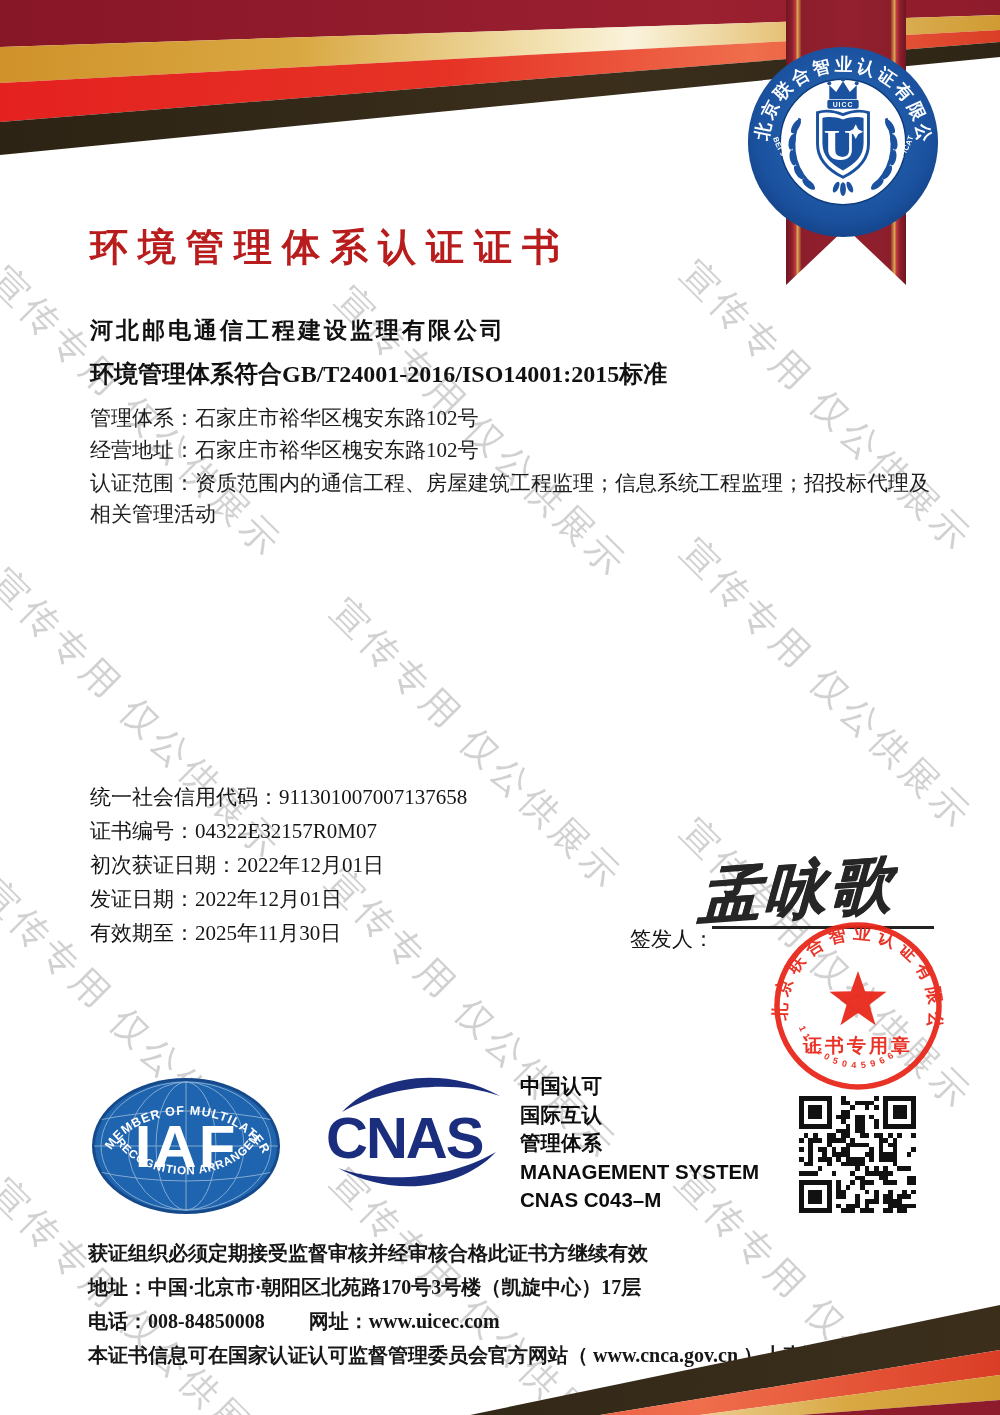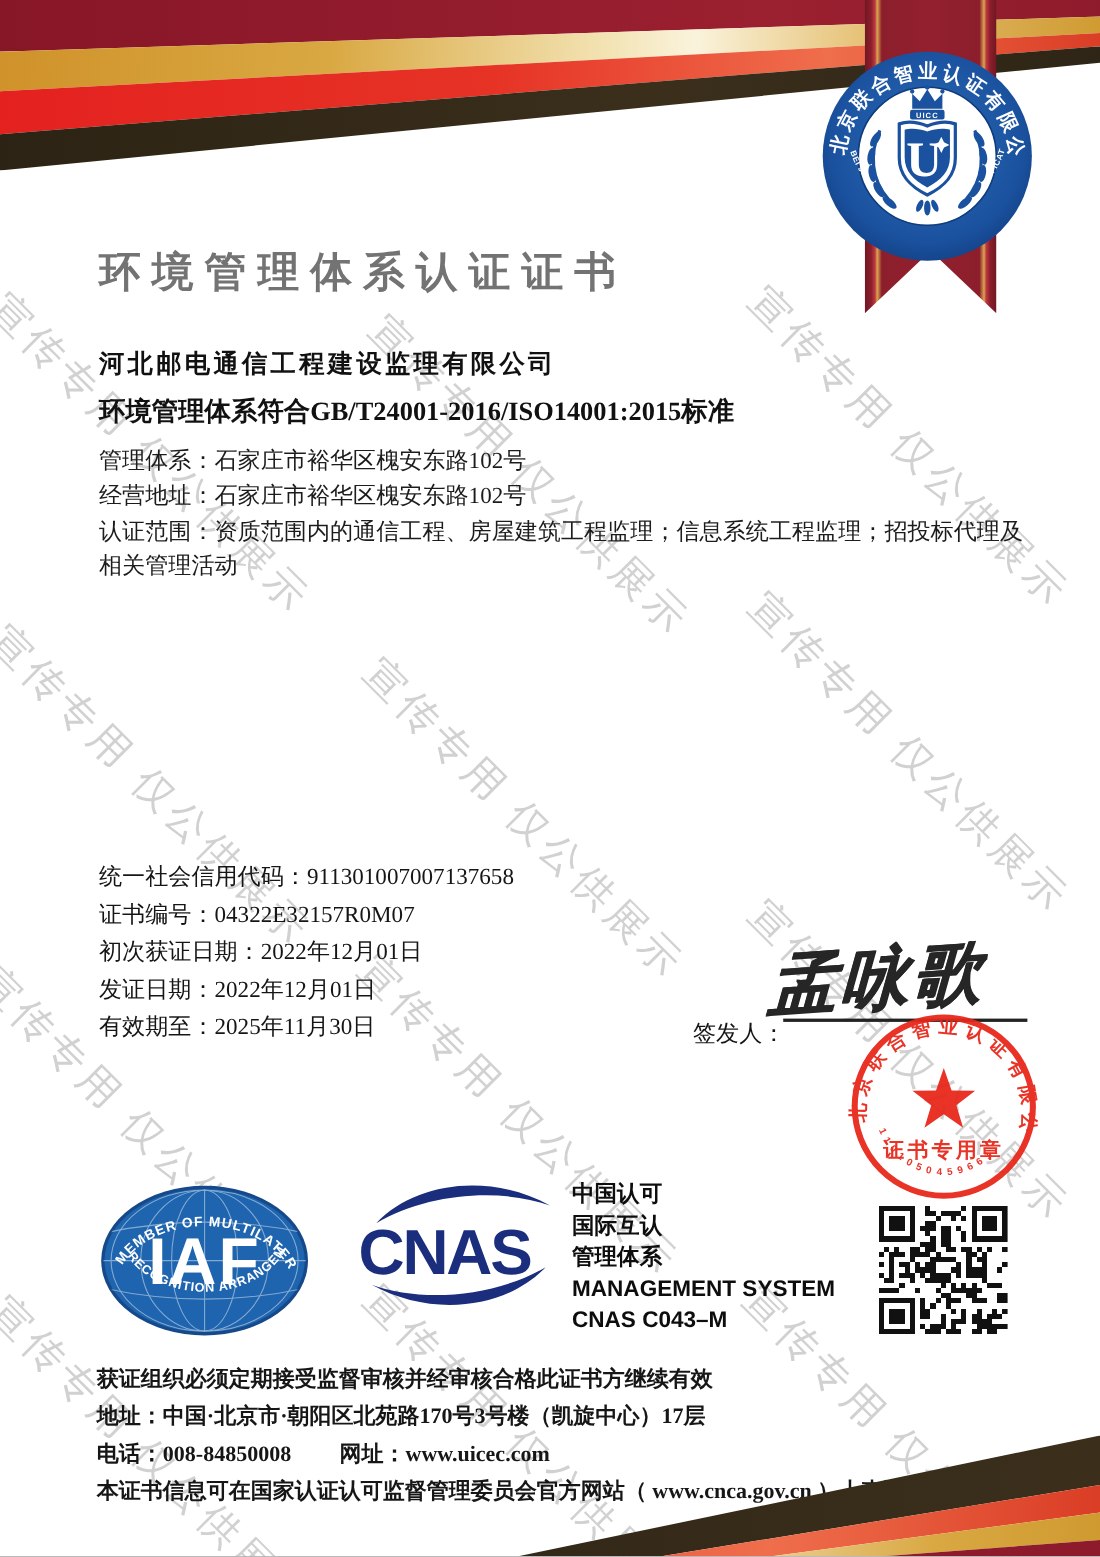--- a/index.html
+++ b/index.html
@@ -6,21 +6,21 @@
   .page{position:relative;width:1000px;height:1415px;background:#ffffff;overflow:hidden;
         font-family:"Liberation Serif","DejaVu Serif",serif;color:#1a1a1a;margin:0 auto;}
   
   .wm-layer{position:absolute;inset:0;z-index:1;pointer-events:none;}
   .wm{position:absolute;white-space:nowrap;font-family:"Liberation Sans","DejaVu Sans",sans-serif;
       font-size:37px;letter-spacing:5px;color:rgba(158,158,158,.48);font-weight:500;
       transform:rotate(45deg);transform-origin:left top;}
   
   .content{position:absolute;inset:0;z-index:2;}
   .abs{position:absolute;}
-  .cert-title{left:90px;top:222px;font-size:38px;font-weight:bold;letter-spacing:10px;color:#737373;}
+  .cert-title{left:90px;top:222px;font-size:38px;font-weight:bold;letter-spacing:10px;color:#b91c1c;}
   .company{left:90px;top:315px;font-size:23px;font-weight:bold;letter-spacing:3px;color:#111;}
   .standard{left:90px;top:358px;font-size:24px;font-weight:bold;color:#111;}
   .line20{font-size:21px;color:#1c1c1c;}
   .scope{left:90px;top:468px;width:840px;line-height:31px;}
   .info-block{left:90px;top:780px;font-size:21px;line-height:34px;color:#151515;}
   .signer-label{left:630px;top:893px;font-size:21px;color:#151515;margin-top:32px;}
   .signature{left:698px;top:848px;font-size:62px;font-weight:bold;font-style:italic;color:#262626;
              letter-spacing:4px;transform:rotate(-4deg) skewX(-6deg);
              text-shadow:1px 0 0 #262626,0 1px 0 #262626;}
   .sign-line{left:712px;top:926px;width:222px;height:3px;background:#222;}

